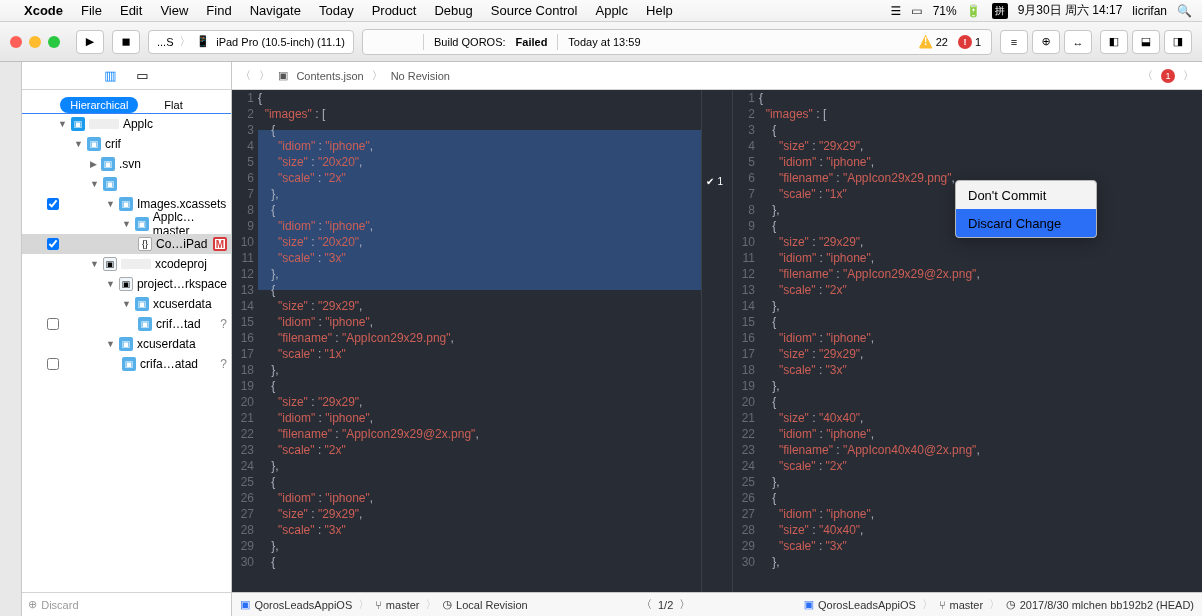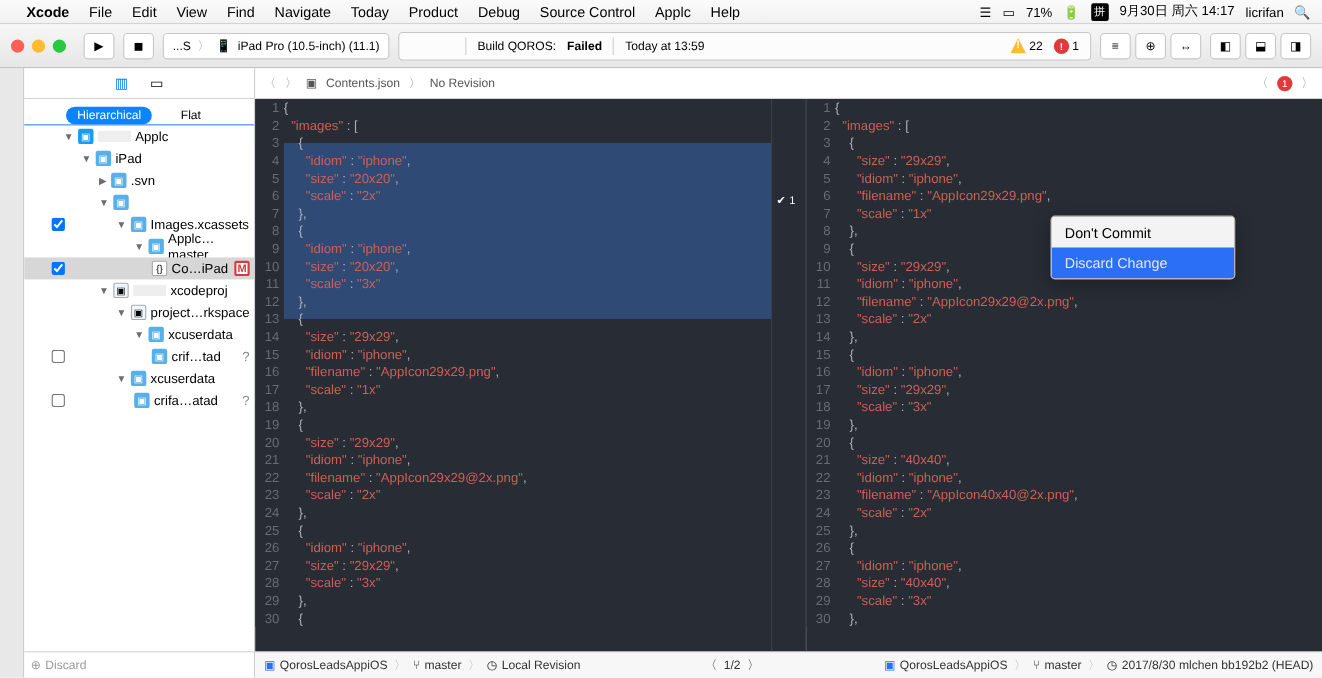--- a/index.html
+++ b/index.html
@@ -69,23 +69,23 @@
 .hl1 { top:40px; height:160px; }
 
 .divider { width:32px; background:#282c34; border-left:1px solid #3a3f47; border-right:1px solid #3a3f47; position:relative; }
 .divider .chk { position:absolute; top:86px; left:4px; color:#fff; font-size:10px; display:flex; align-items:center; gap:3px; }
 
 .bottombar { height:24px; border-top:1px solid #c9c9c9; background:#f7f7f7; display:flex; align-items:center; padding:0 8px; font-size:11px; gap:6px; color:#333; }
 .bottombar .bseg { display:flex; align-items:center; gap:4px; }
 .bottombar .bsep { color:#bbb; }
 
 
-.ctxmenu { position:absolute; left:723px; top:90px; width:168px; background:#f3f3f3; border:1px solid #b6b6b6; border-radius:4px; box-shadow:0 4px 16px rgba(0,0,0,.3); overflow:hidden; z-index:50;margin-top:16px; }
+.ctxmenu { position:absolute; left:723px; top:90px; width:142px; background:#f3f3f3; border:1px solid #b6b6b6; border-radius:4px; box-shadow:0 4px 16px rgba(0,0,0,.3); overflow:hidden; z-index:50; }
 .ctxitem { height:28px; display:flex; align-items:center; padding:0 12px; font-size:13px; }
-.ctxitem.sel { background:#2b6ff6; color:#e5e5e5; }
+.ctxitem.sel { background:#2b6ff6; color:#000000; }
 
 input[type=checkbox]{ width:12px; height:12px; }
 </style>
 </head>
 <body>
 
 <div class="menubar">
   <span class="apple"></span>
   <span class="mitem bold">Xcode</span>
   <span class="mitem">File</span>
@@ -169,21 +169,21 @@
     <div class="tree">
       <div class="trow" style="padding-left:36px">
           <span class="tri">▼</span>
           <span class="ficon proj">▣</span>
           <span style="width:30px;height:10px;background:#eee;margin-right:4px;"></span>
           <span>Applc</span>
         </div>
       <div class="trow" style="padding-left:52px">
           <span class="tri">▼</span>
           <span class="ficon folder">▣</span>
-          <span>iPad</span>
+          <span>crif</span>
         </div>
       <div class="trow" style="padding-left:68px">
           <span class="tri">▶</span>
           <span class="ficon folder">▣</span>
           <span>.svn</span>
         </div>
       <div class="trow" style="padding-left:68px">
           <span class="tri">▼</span>
           <span class="ficon folder">▣</span>
           <span style="width:50px"></span>

